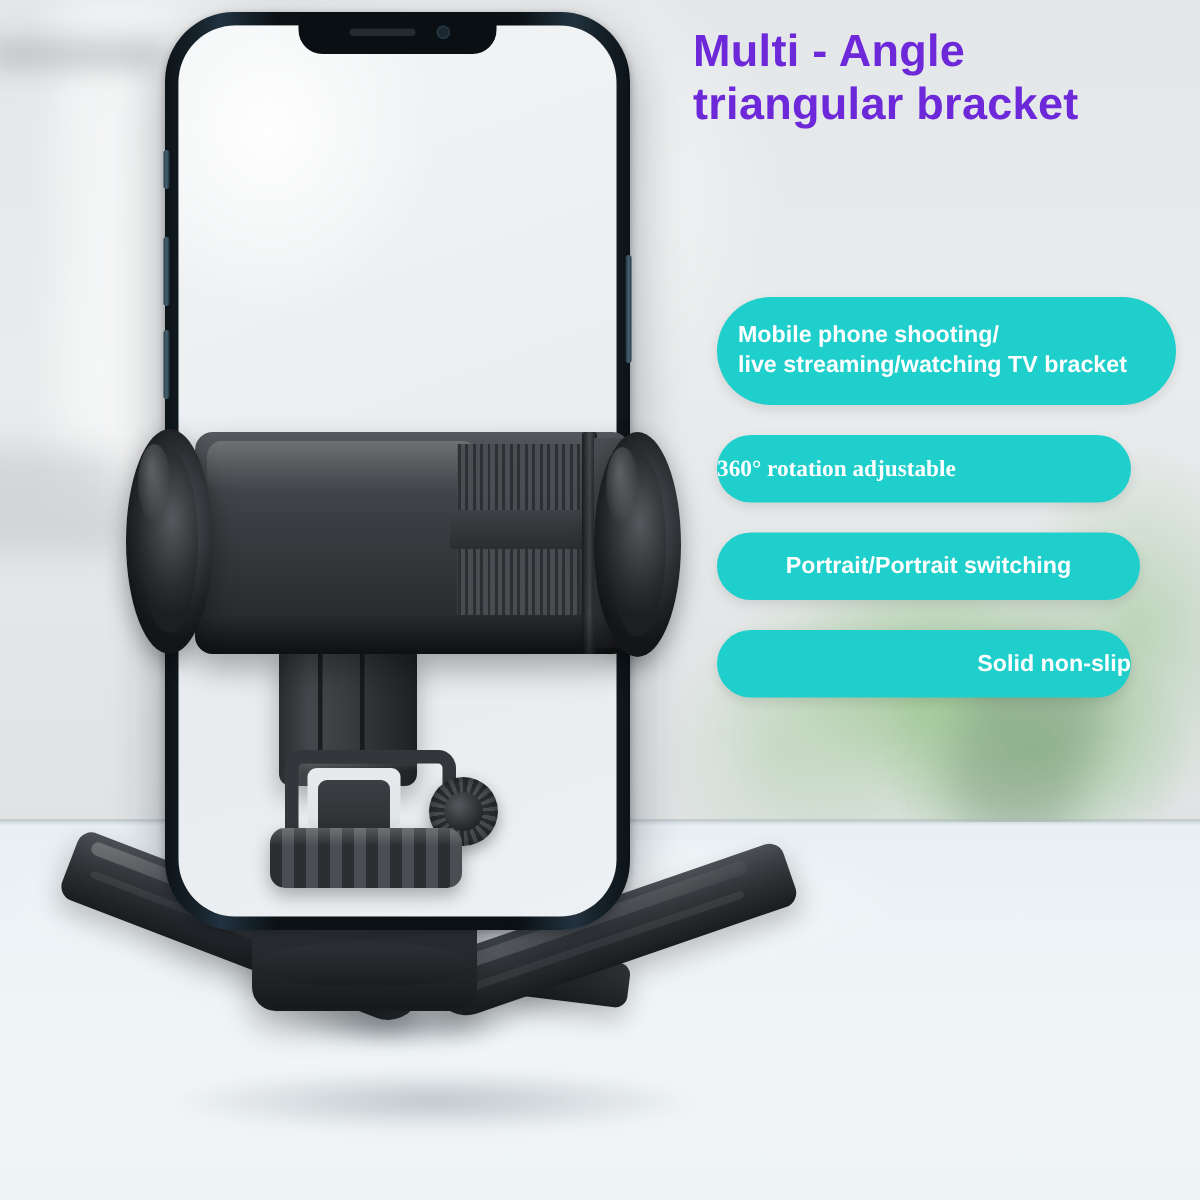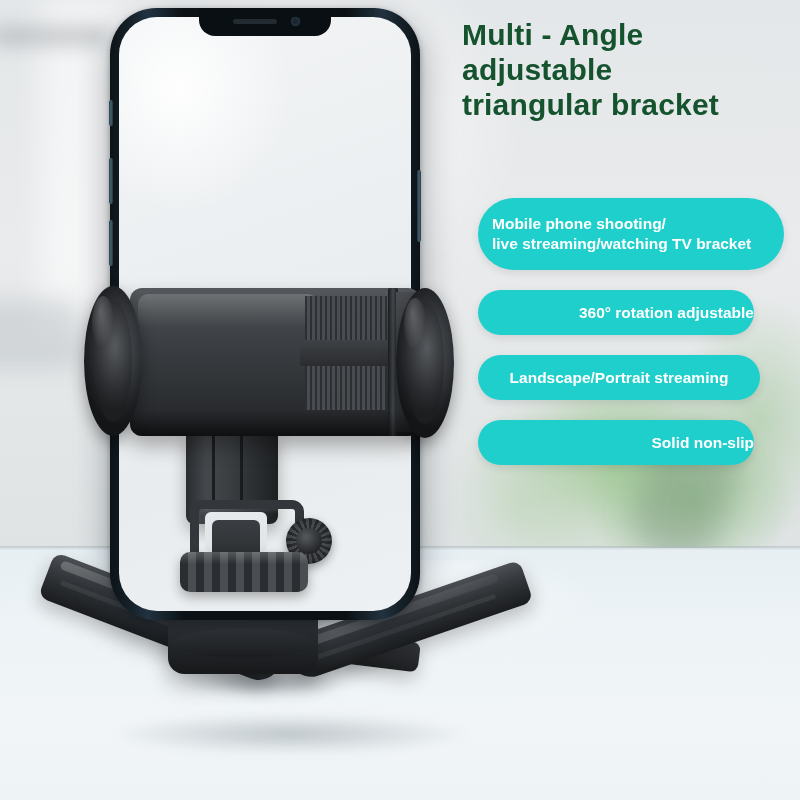--- a/index.html
+++ b/index.html
@@ -150,30 +150,30 @@
 
   .shadow-ground{position:absolute;left:40px;top:706px;width:500px;height:56px;border-radius:50%;
     background:radial-gradient(ellipse 250px 28px at 50% 50%, rgba(70,85,95,.30), rgba(70,85,95,0) 72%);
     filter:blur(5px);}
   .shadow-hub{position:absolute;left:150px;top:662px;width:230px;height:40px;border-radius:50%;
     background:radial-gradient(ellipse 115px 20px at 50% 50%, rgba(60,75,88,.35), rgba(60,75,88,0) 72%);
     filter:blur(5px);}
 
   
   .headline{position:absolute;left:462px;top:18px;width:338px;
-    font-size:30px;font-weight:bold;line-height:1.16;color:#14532d;letter-spacing:.2px;}
+    font-size:30px;font-weight:bold;line-height:1.16;color:#6d28d9;letter-spacing:.2px;}
   .headline div{white-space:nowrap;}
 
   .pills{position:absolute;left:478px;top:198px;width:302px;}
   .pill{position:relative;background:#1FCFCB;color:#fff;font-weight:bold;
     border-radius:999px;box-shadow:0 3px 8px rgba(0,0,0,.10);
     display:flex;align-items:center;margin-bottom:20px;}
   .pill-1{width:292px;min-height:58px;padding:7px 0 7px 14px;font-size:15.5px;line-height:1.28;}
   .pill-2,.pill-3,.pill-4{height:45px;font-size:15.5px;padding-left:18px;}
-  .pill-2{width:276px;justify-content:flex-end;padding-left:0;}
+  .pill-2{width:276px;justify-content:flex-start;padding-left:0;font-family:Liberation Serif, serif;}
   .pill-3{width:282px;justify-content:center;padding-left:0;}
   .pill-4{width:276px;justify-content:flex-end;padding-left:0;}
   .pill-1 span{display:block;}
 </style>
 </head>
 <body>
 
 <div id="stage">
 
   <div class="bg-blur"></div>
@@ -250,39 +250,38 @@
     <div class="cap-inner"></div>
     <div class="cap-gloss"></div>
   </div>
   <div class="cap right">
     <div class="cap-inner"></div>
     <div class="cap-gloss"></div>
   </div>
 
   <div class="headline">
     <div>Multi - Angle</div>
-    <div>adjustable</div>
     <div>triangular bracket</div>
   </div>
 
   <div class="pills">
 
     <div class="pill pill-1">
       <div>
         <span>Mobile phone shooting/</span>
         <span>live streaming/watching TV bracket</span>
       </div>
     </div>
 
     <div class="pill pill-2">
       <span>360° rotation adjustable</span>
     </div>
 
     <div class="pill pill-3">
-      <span>Landscape/Portrait streaming</span>
+      <span>Portrait/Portrait switching</span>
     </div>
 
     <div class="pill pill-4">
       <span>Solid non-slip</span>
     </div>
 
   </div>
 
 </div>
 

